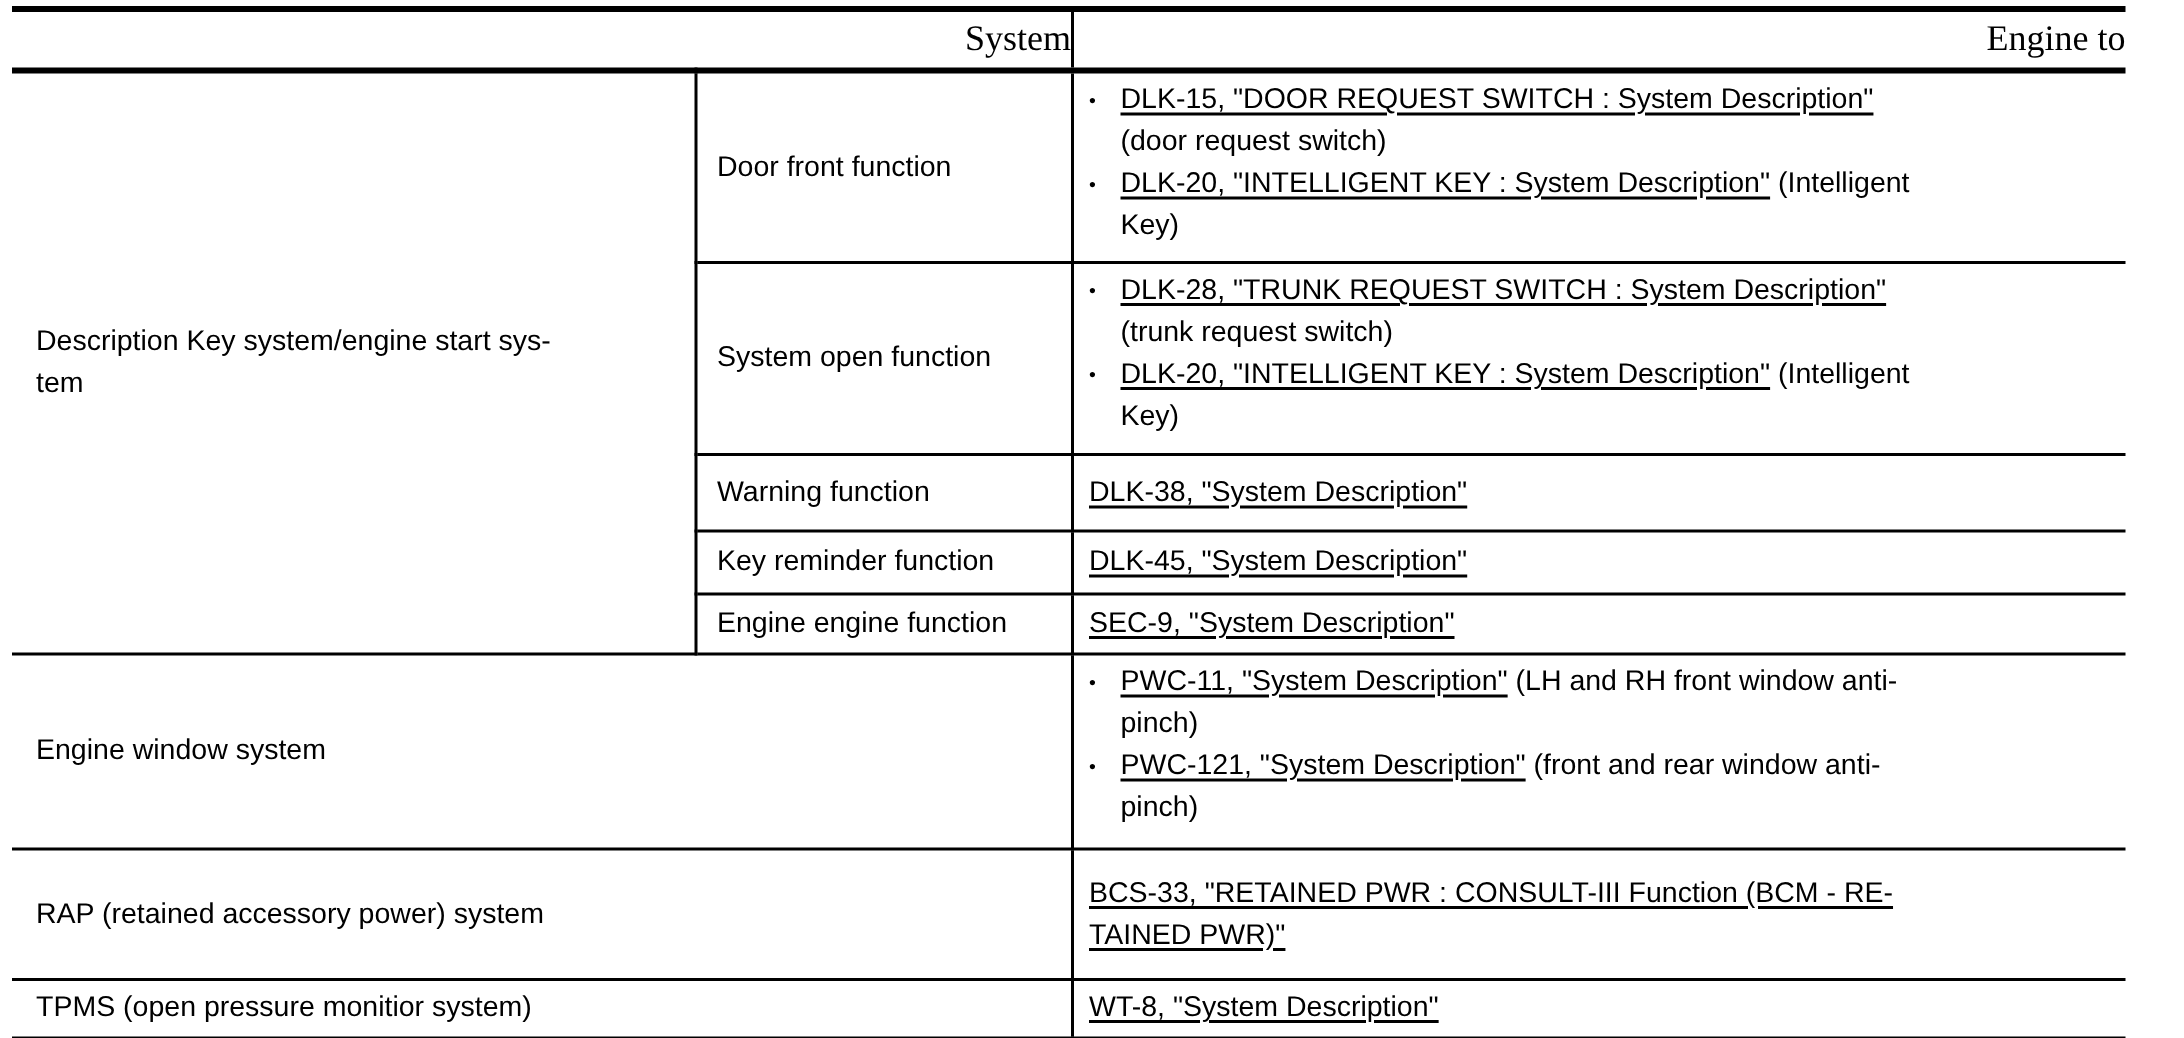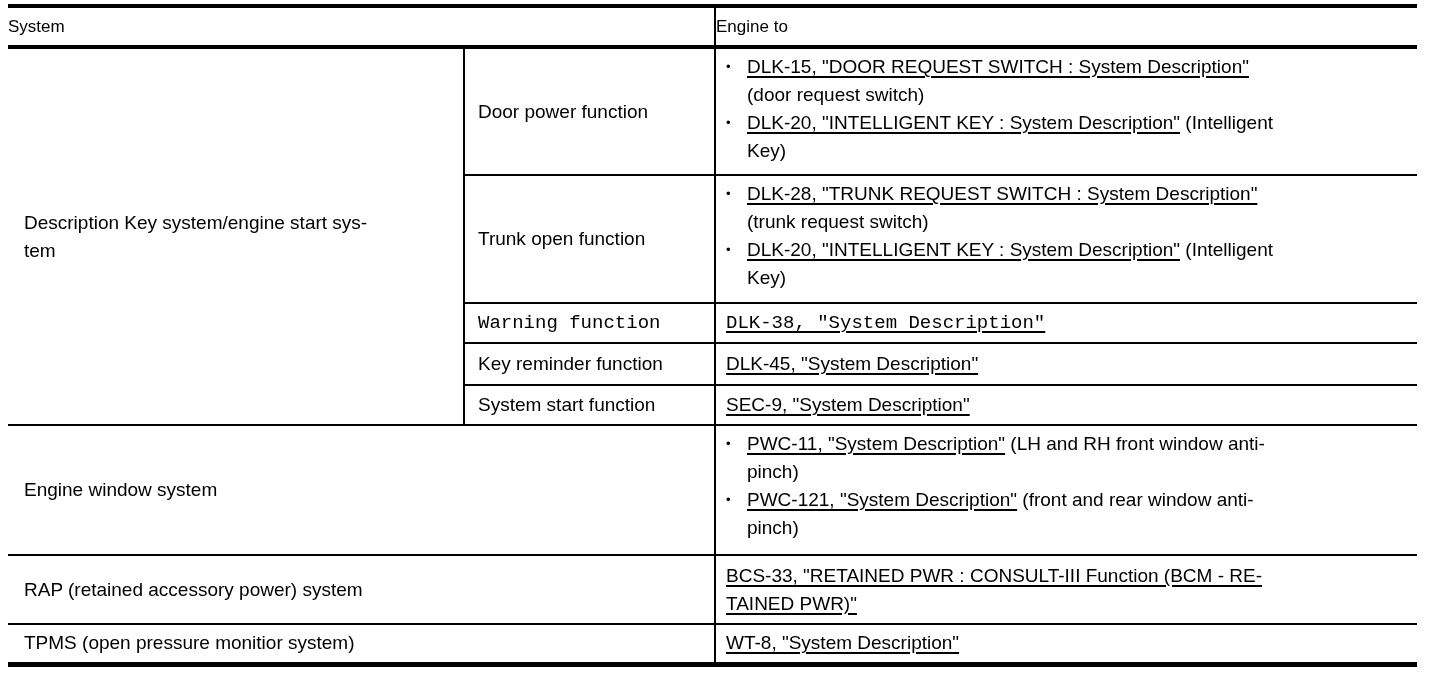--- a/index.html
+++ b/index.html
@@ -8,42 +8,42 @@
     font-family:"Liberation Sans","DejaVu Sans",sans-serif;color:#000;
   }
   table.ref-table{
     position:absolute;left:8px;top:4px;width:1409px;table-layout:fixed;
     border-collapse:collapse;
     border-top:4px solid #000;border-bottom:5px solid #000;
     font-size:19px;
   }
   thead th{
     height:37px;padding:0;border-bottom:4px solid #000;
-    font-weight:400;font-size:17px;text-align:left;vertical-align:middle;
+    font-weight:400;font-size:24px;text-align:right;vertical-align:middle;font-family:Liberation Serif, serif;
   }
   th.th-system{border-right:2px solid #000;}
   td.cell{border:2px solid #000;vertical-align:middle;}
   td.system-cell{border-left:0;padding:0 8px 0 16px;white-space:pre-line;line-height:28px;}
   td.function-cell{padding:0 4px 0 13px;white-space:pre-line;line-height:24px;}
   td.refer-cell{border-right:0;padding:2px 6px 2px 10px;}
   td.refer-cell.bulleted{vertical-align:top;padding-top:4px;}
   .ref-item{display:flex;align-items:flex-start;line-height:28px;}
   .bullet{flex:0 0 21px;font-size:13px;line-height:28px;}
   .ref-text{white-space:pre-line;}
   .ref-link{
     color:#000;text-decoration:underline;text-decoration-thickness:2px;
     text-underline-offset:3px;cursor:pointer;
   }
   tr.row-0{height:128px;}
   tr.row-1{height:128px;}
-  tr.row-2{height:40px;font-family:Liberation Mono, monospace;}
+  tr.row-2{height:51px;}
   tr.row-3{height:42px;}
   tr.row-4{height:40px;}
   tr.row-5{height:130px;}
-  tr.row-6{height:69px;}
+  tr.row-6{height:87px;}
   tr.row-7{height:40px;}
 </style>
 </head>
 <body>
 
 <div class="page">
   <table class="ref-table">
     <colgroup>
       <col style="width:456px">
       <col style="width:251px">
@@ -52,36 +52,36 @@
     <thead>
       <tr>
         <th class="th-system" colspan="2">System</th>
         <th class="th-refer">Engine to</th>
       </tr>
     </thead>
     <tbody>
         <tr class="row-0">
           <td class="cell system-cell" rowspan="5">Description Key system/engine start sys-
 tem</td>
-          <td class="cell function-cell">Door power function</td>
+          <td class="cell function-cell">Door front function</td>
           <td class="cell refer-cell bulleted">
             <div class="ref-item">
               <span class="bullet">•</span>
               <span class="ref-text"><a class="ref-link">DLK-15, "DOOR REQUEST SWITCH : System Description"</a><span class="ref-plain">
 (door request switch)</span></span>
             </div>
             <div class="ref-item">
               <span class="bullet">•</span>
               <span class="ref-text"><a class="ref-link">DLK-20, "INTELLIGENT KEY : System Description"</a><span class="ref-plain"> (Intelligent
 Key)</span></span>
             </div>
           </td>
         </tr>
         <tr class="row-1">
-          <td class="cell function-cell">Trunk open function</td>
+          <td class="cell function-cell">System open function</td>
           <td class="cell refer-cell bulleted">
             <div class="ref-item">
               <span class="bullet">•</span>
               <span class="ref-text"><a class="ref-link">DLK-28, "TRUNK REQUEST SWITCH : System Description"</a><span class="ref-plain">
 (trunk request switch)</span></span>
             </div>
             <div class="ref-item">
               <span class="bullet">•</span>
               <span class="ref-text"><a class="ref-link">DLK-20, "INTELLIGENT KEY : System Description"</a><span class="ref-plain"> (Intelligent
 Key)</span></span>
@@ -98,21 +98,21 @@
         </tr>
         <tr class="row-3">
           <td class="cell function-cell">Key reminder function</td>
           <td class="cell refer-cell">
             <div class="ref-item">
               <span class="ref-text"><a class="ref-link">DLK-45, "System Description"</a></span>
             </div>
           </td>
         </tr>
         <tr class="row-4">
-          <td class="cell function-cell">System start function</td>
+          <td class="cell function-cell">Engine engine function</td>
           <td class="cell refer-cell">
             <div class="ref-item">
               <span class="ref-text"><a class="ref-link">SEC-9, "System Description"</a></span>
             </div>
           </td>
         </tr>
         <tr class="row-5">
           <td class="cell system-cell" colspan="2">Engine window system</td>
           <td class="cell refer-cell bulleted">
             <div class="ref-item">

